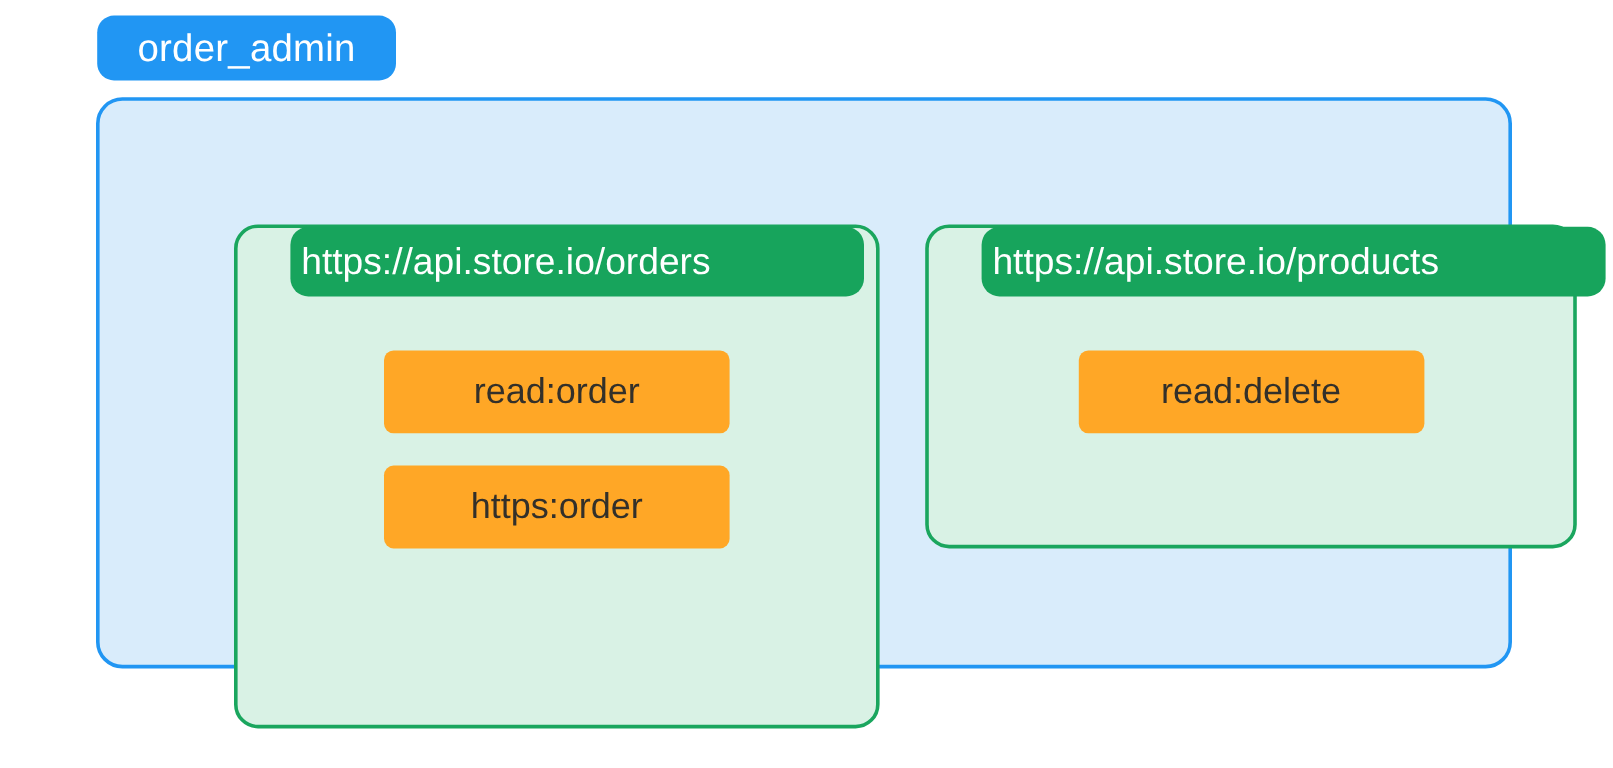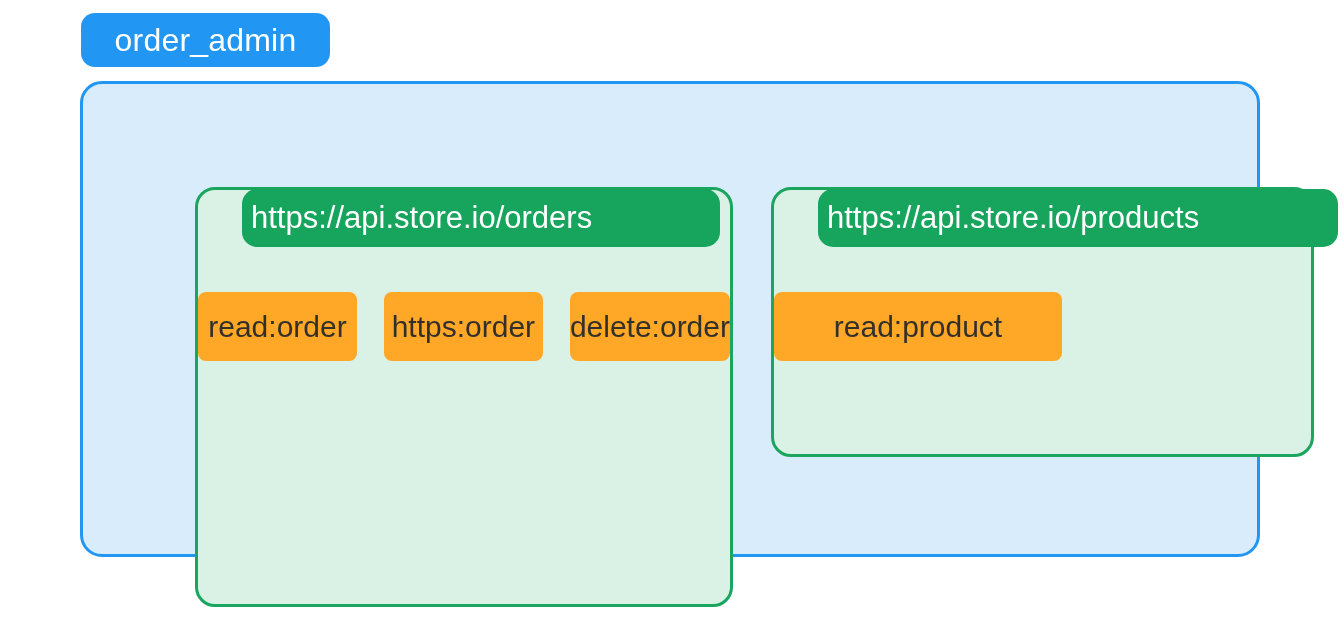--- a/index.html
+++ b/index.html
@@ -79,20 +79,21 @@
   }
   .resource-card.orders .resource-url-badge { width: 478px; }
   .resource-card.products .resource-url-badge { width: 520px; }
   .scope-list {
     position: absolute;
     left: 0;
     top: 0;
     width: 100%;
     padding-top: 102px;
     display: flex;
+    flex-direction: column;
     align-items: center;
     gap: 27px;
     box-sizing: border-box;
   }
   .scope-chip {
     width: 288px;
     height: 69px;
     background: var(--scope-bg, #ffa726);
     color: var(--scope-text, #33302a);
     border-radius: 8px;
@@ -110,25 +111,24 @@
 
   <div class="role-badge">order_admin</div>
 
   <div class="container">
 
     <div class="resource-card orders">
       <div class="resource-url-badge">https://api.store.io/orders</div>
       <div class="scope-list">
         <div class="scope-chip">read:order</div>
         <div class="scope-chip">https:order</div>
-        <div class="scope-chip">delete:order</div>
       </div>
     </div>
 
     <div class="resource-card products">
       <div class="resource-url-badge">https://api.store.io/products</div>
       <div class="scope-list">
-        <div class="scope-chip">read:product</div>
+        <div class="scope-chip">read:delete</div>
       </div>
     </div>
 
   </div>
 </div>
 
 </body></html>

